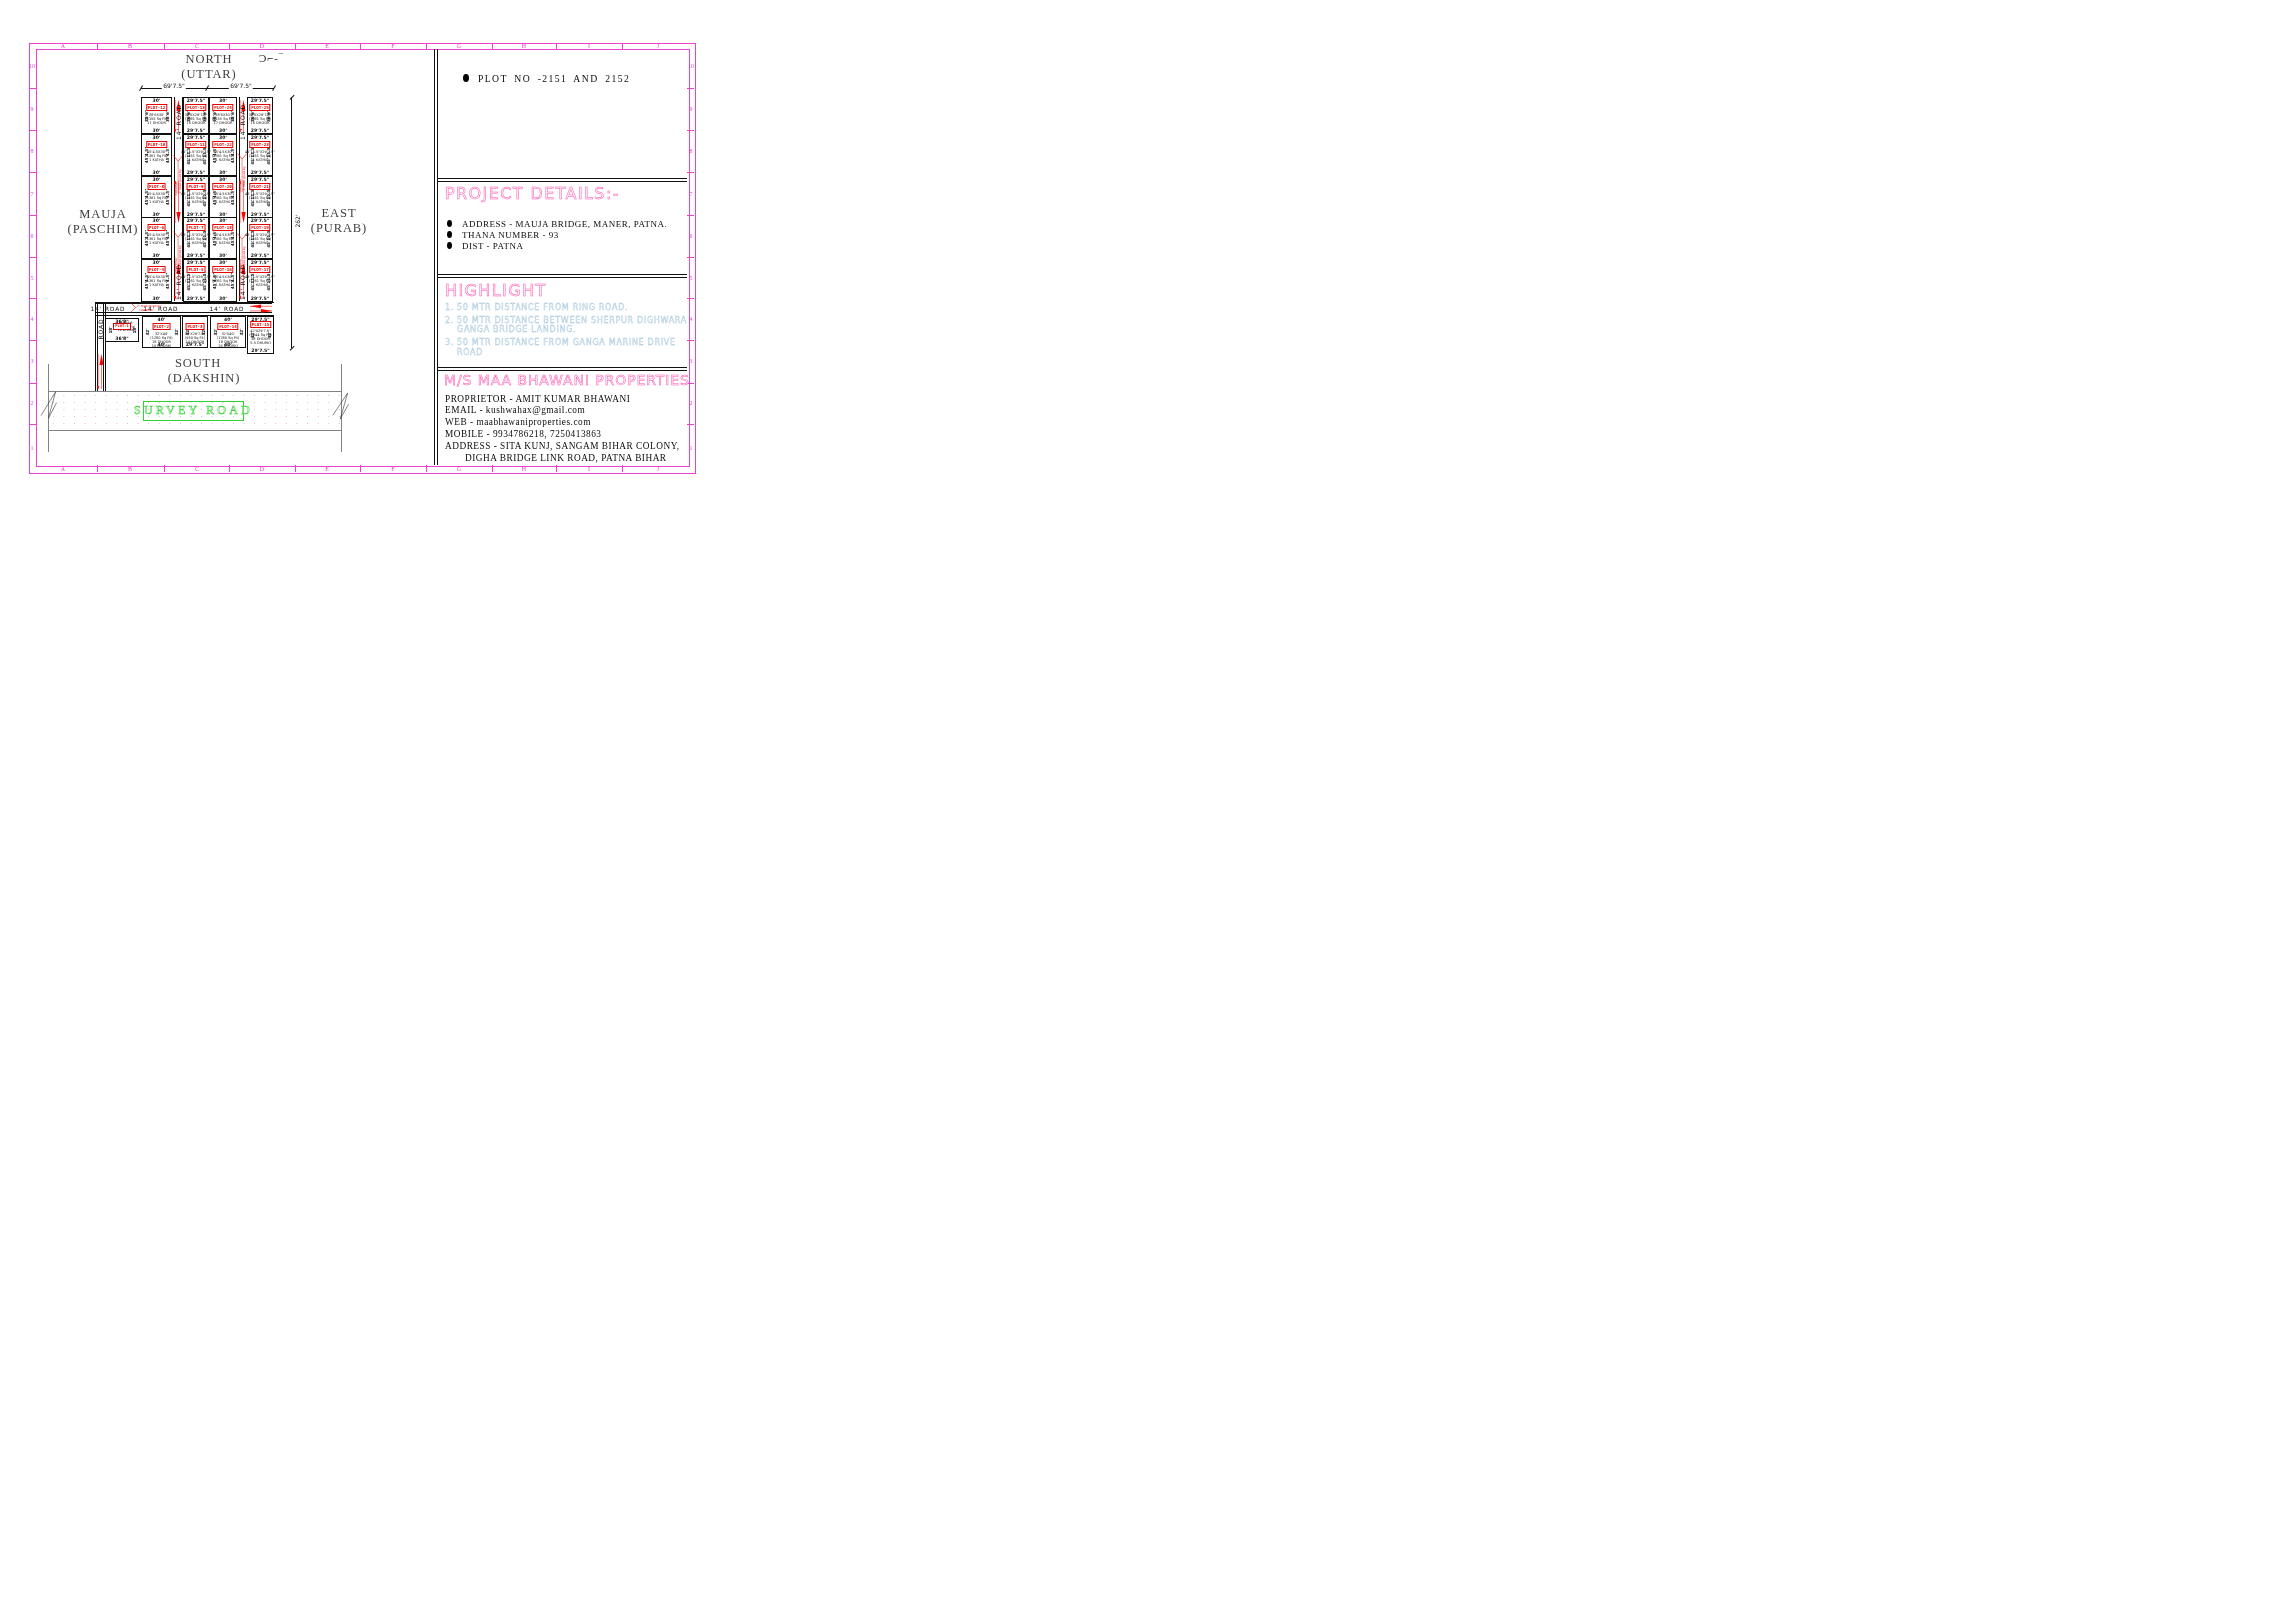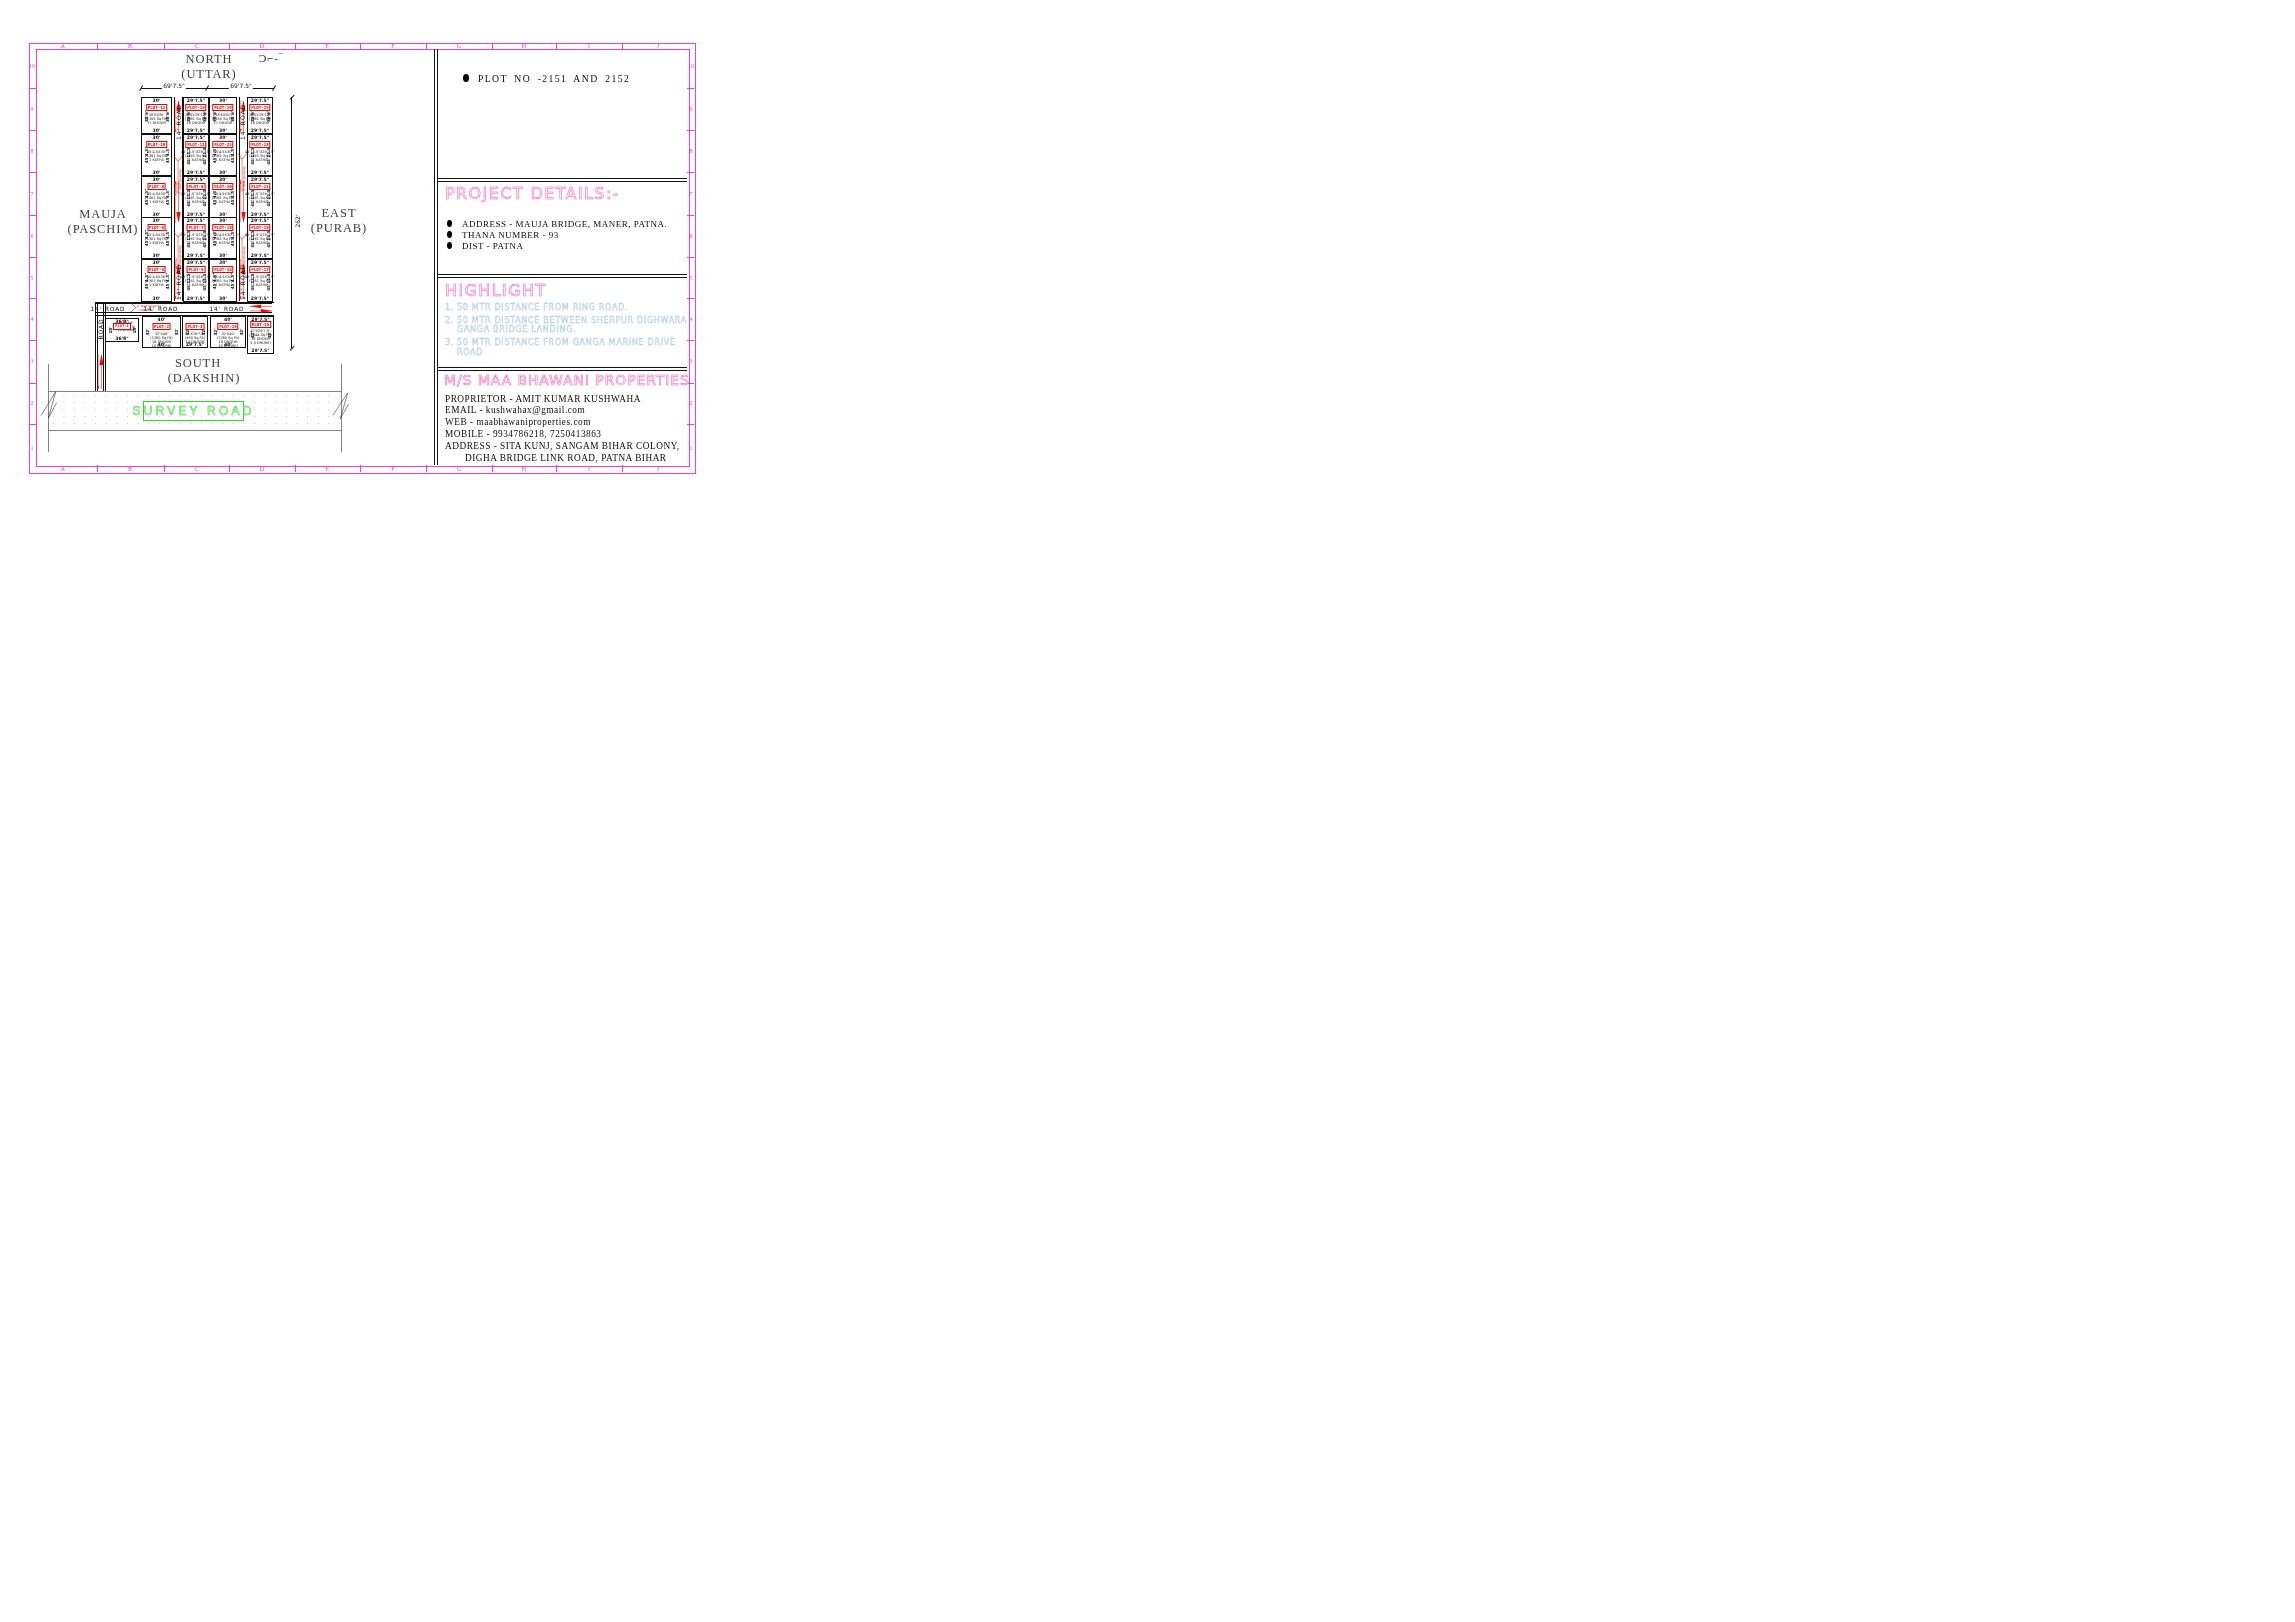--- a/index.html
+++ b/index.html
@@ -40,21 +40,21 @@
     .stroke-blue{-webkit-text-stroke:0.4px #a5c6dc;-webkit-text-fill-color:#fdfeff}
   }
   .serifline{font-family:"Liberation Serif",serif;color:#0b0b0b;letter-spacing:0.5px;white-space:nowrap}
   .bullet{position:absolute;background:#000;border-radius:50%}
   .hl-item{display:flex;margin-bottom:3.2px;font-size:8px;letter-spacing:0.7px;line-height:1.2}
   .hl-num{flex:0 0 12px}
   .survey{position:absolute;border-top:1.2px solid #828282;border-bottom:1.2px solid #828282;box-sizing:border-box;
     background-image:radial-gradient(#e5a9a9 0.3px,transparent 0.4px),radial-gradient(#cfcfcf 0.2px,transparent 0.3px),radial-gradient(#e8baba 0.2px,transparent 0.3px);
     background-size:6px 4.2px,7.9px 5.1px,10.6px 7px}
   .greenbox{position:absolute;border:0.9px solid #2fd32f;display:flex;align-items:center;justify-content:center}
-  .greenlbl{font-family:Liberation Sans, sans-serif;font-size:12px;letter-spacing:3.2px;color:#15803d;white-space:nowrap}
+  .greenlbl{font-family:Liberation Serif, serif;font-size:12px;letter-spacing:3.2px;color:#15803d;white-space:nowrap}
   @supports (-webkit-text-stroke:1px #000){
     .greenlbl{-webkit-text-stroke:0.5px #2fd32f;-webkit-text-fill-color:#f6fff6}
   }
   .gline{position:absolute;background:#828282}
   svg{position:absolute;overflow:visible}
 </style>
 </head>
 <body>
 
 <div class="frame" style="left:29px;top:43px;width:665px;height:429px"></div>
@@ -615,21 +615,21 @@
         <div>50 MTR DISTANCE BETWEEN SHERPUR DIGHWARA GANGA BRIDGE LANDING.</div>
       </div>
       <div class="hl-item stroke-blue">
         <div class="hl-num">3.</div>
         <div>50 MTR DISTANCE FROM GANGA MARINE DRIVE ROAD</div>
       </div>
     </div>
 
   <div class="abs stroke-pink" style="left:444px;top:372px;font-size:14px;letter-spacing:0.9px">M/S MAA BHAWANI PROPERTIES</div>
   <div id="co-lines">
-      <div class="abs serifline" style="left: 445px; top: 394px; font-size: 9.3px;">PROPRIETOR - AMIT KUMAR KUSHWAHA</div>
+      <div class="abs serifline" style="left: 445px; top: 394px; font-size: 9.3px;">PROPRIETOR - AMIT KUMAR BHAWANI</div>
       <div class="abs serifline" style="left: 445px; top: 405px; font-size: 9.3px;">EMAIL - kushwahax@gmail.com</div>
       <div class="abs serifline" style="left: 445px; top: 417px; font-size: 9.3px;">WEB - maabhawaniproperties.com</div>
       <div class="abs serifline" style="left: 445px; top: 429px; font-size: 9.3px;">MOBILE - 9934786218, 7250413863</div>
       <div class="abs serifline" style="left: 445px; top: 441px; font-size: 9.3px;">ADDRESS - SITA KUNJ, SANGAM BIHAR COLONY,</div>
       <div class="abs serifline" style="left: 445px; top: 453px; font-size: 9.3px; margin-left: 20px;">DIGHA BRIDGE LINK ROAD, PATNA BIHAR</div>
     </div>
 </div>
 
 
 </body></html>

